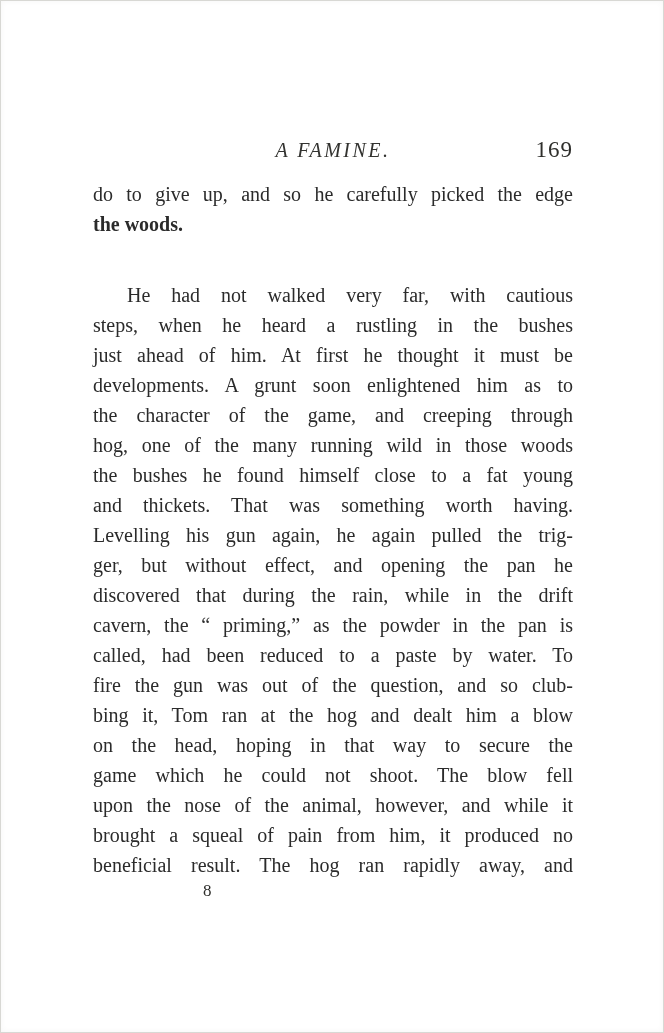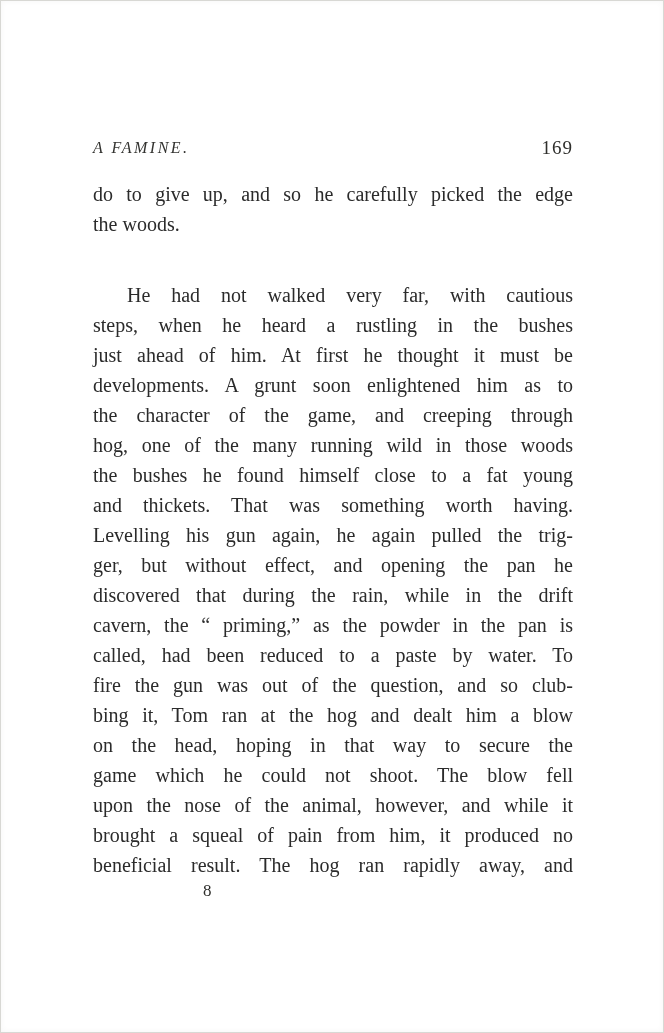--- a/index.html
+++ b/index.html
@@ -25,45 +25,46 @@
     left: 92px;
     top: 138px;
     width: 480px;
   }
   .page-header {
     position: relative;
     height: 40px;
   }
   .running-title {
     display: block;
-    text-align: left;
+    text-align: center;
     font-style: italic;
-    font-size: 16px;
+    font-size: 20px;
     letter-spacing: 2.5px;
     color: #333330;
   }
   .page-number {
     position: absolute;
     right: 0;
     top: -2px;
-    font-size: 19px;
+    font-size: 23px;
     letter-spacing: 1px;
     color: #2f2f2c;
   }
   .text-block {
     font-size: 20px;
     line-height: 30px;
   }
   .line {
     text-align: justify;
     text-align-last: justify;
     -moz-text-align-last: justify;
   }
   .line.short {
     text-align-last: left;
+    font-weight: bold;
     -moz-text-align-last: left;
   }
   .line.indent {
     text-indent: 34px;
     margin-top: 41px;
   }
   .page-footer {
     margin-top: 1px;
     padding-left: 110px;
     font-size: 17px;

